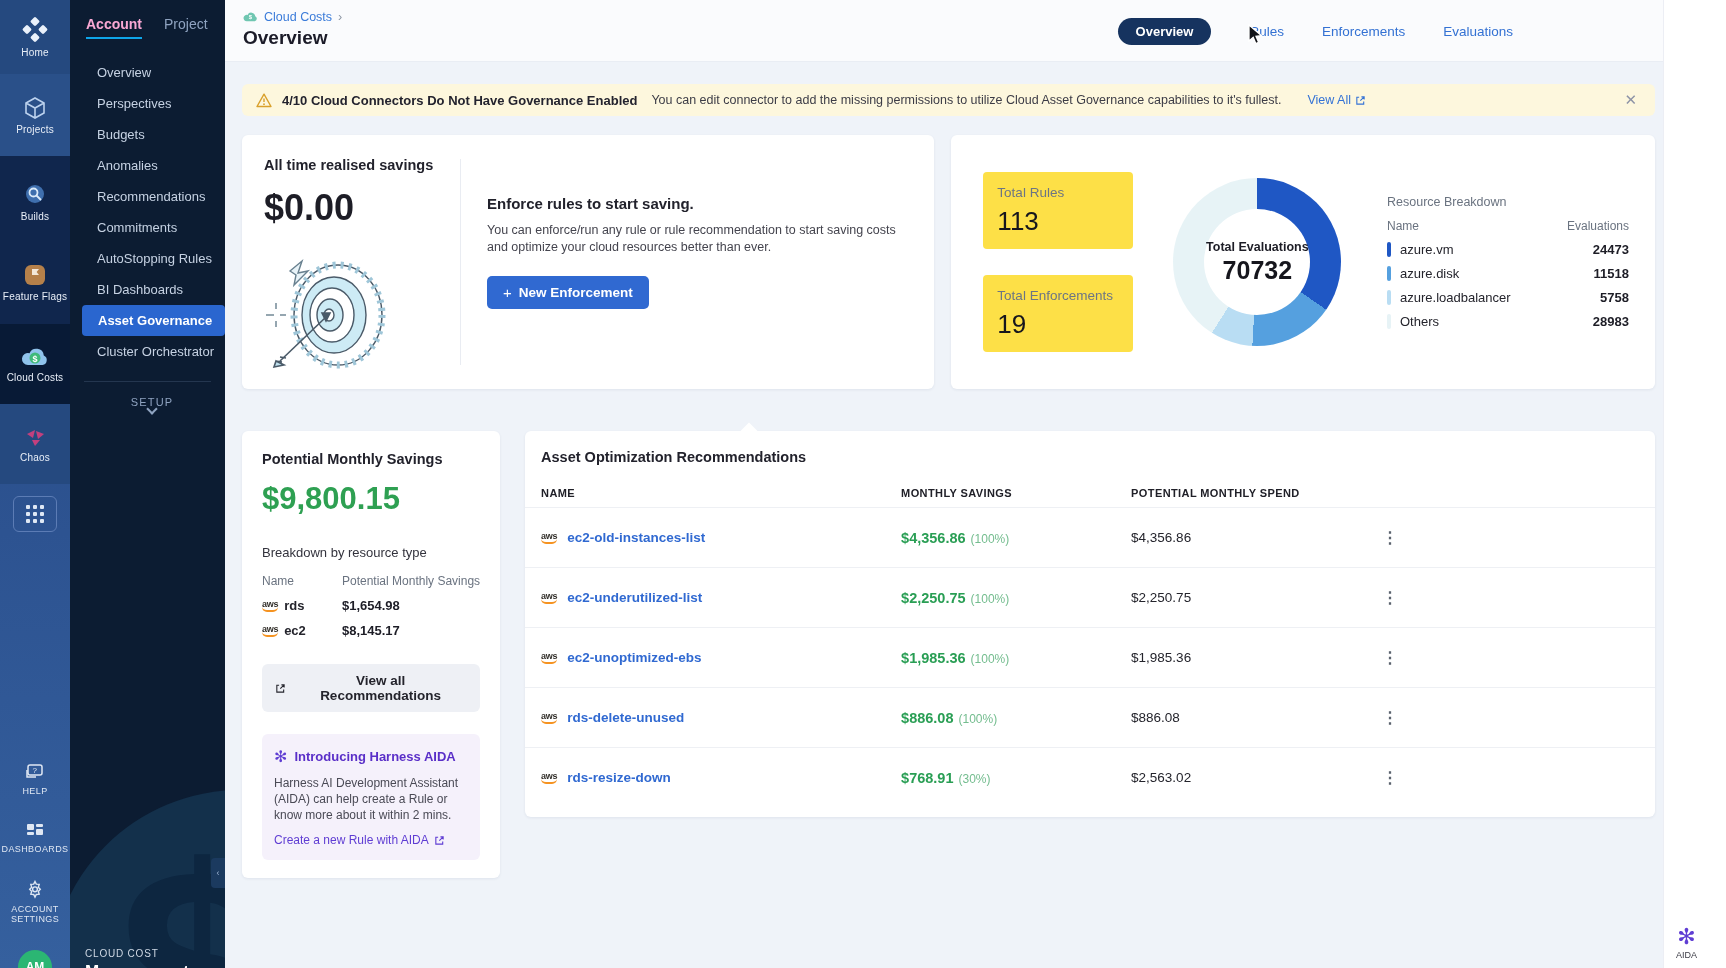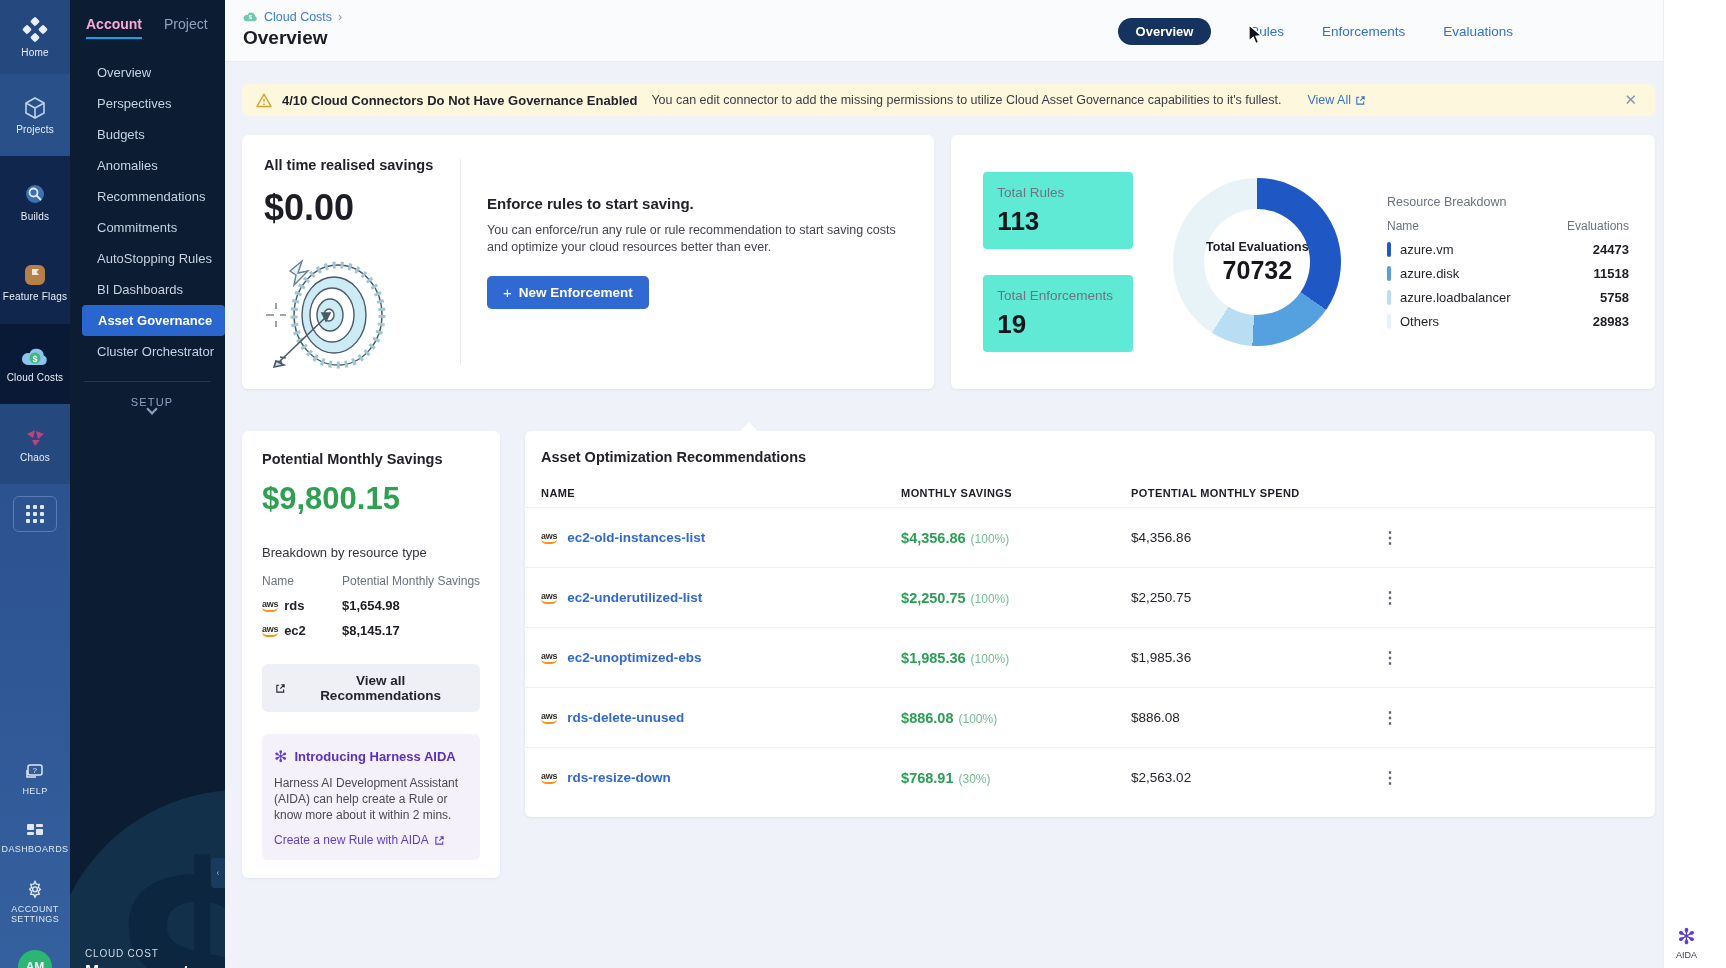--- a/index.html
+++ b/index.html
@@ -80,23 +80,23 @@
   .sc-illus { position:absolute; left:18px; top:118px; }
   .sc-divider { width:1px; background:#e9ecf2; margin:24px 0; }
   .sc-right { flex:1; padding:60px 30px 0 26px; }
   .cta-title { font-size:15px; font-weight:bold; color:#22222c; }
   .cta-desc { font-size:12.5px; color:#44444e; line-height:17px; margin-top:10px; max-width:430px; }
   .btn-primary { display:inline-flex; align-items:center; gap:7px; background:#3069d1; color:#fff; font-size:13.5px; font-weight:bold; border:none; border-radius:5px; padding:9px 16px; margin-top:20px; cursor:pointer; }
   .plus { font-size:15px; font-weight:normal; line-height:13px; }
 
   .stats-card { flex:1 1 auto; display:flex; align-items:center; padding:0 26px 0 32px; gap:26px; }
   .stat-col { display:flex; flex-direction:column; gap:26px; width:150px; flex:0 0 150px; }
-  .stat-box { background:#5eead4; border-radius:4px; padding:13px 14px 12px; }
+  .stat-box { background:#fde047; border-radius:4px; padding:13px 14px 12px; }
   .stat-label { font-size:13.5px; color:#6c7584; }
-  .stat-value { font-size:26px; font-weight:bold; color:#16161d; margin-top:6px; }
+  .stat-value { font-size:26px; font-weight:normal; color:#16161d; margin-top:6px; }
   .donut-wrap { width:168px; height:168px; position:relative; flex:0 0 168px; margin-left:14px; }
   .donut { width:168px; height:168px; border-radius:50%; }
   .donut-hole { position:absolute; left:50%; top:50%; transform:translate(-50%,-50%); width:106px; height:106px; background:#fff; border-radius:50%; display:flex; flex-direction:column; align-items:center; justify-content:center; }
   .dc-label { font-size:12.5px; font-weight:bold; color:#1d1d26; }
   .dc-value { font-size:25px; font-weight:bold; color:#16161d; margin-top:2px; }
   .legend { margin-left:auto; width:242px; flex:0 0 242px; }
   .legend-title { font-size:12.5px; color:#6a7380; }
   .legend-head { display:flex; justify-content:space-between; font-size:12px; color:#6a7380; margin-top:10px; }
   .legend-row { display:flex; align-items:center; margin-top:9px; }
   .sw { width:4px; height:15px; border-radius:2px; margin-right:9px; }

